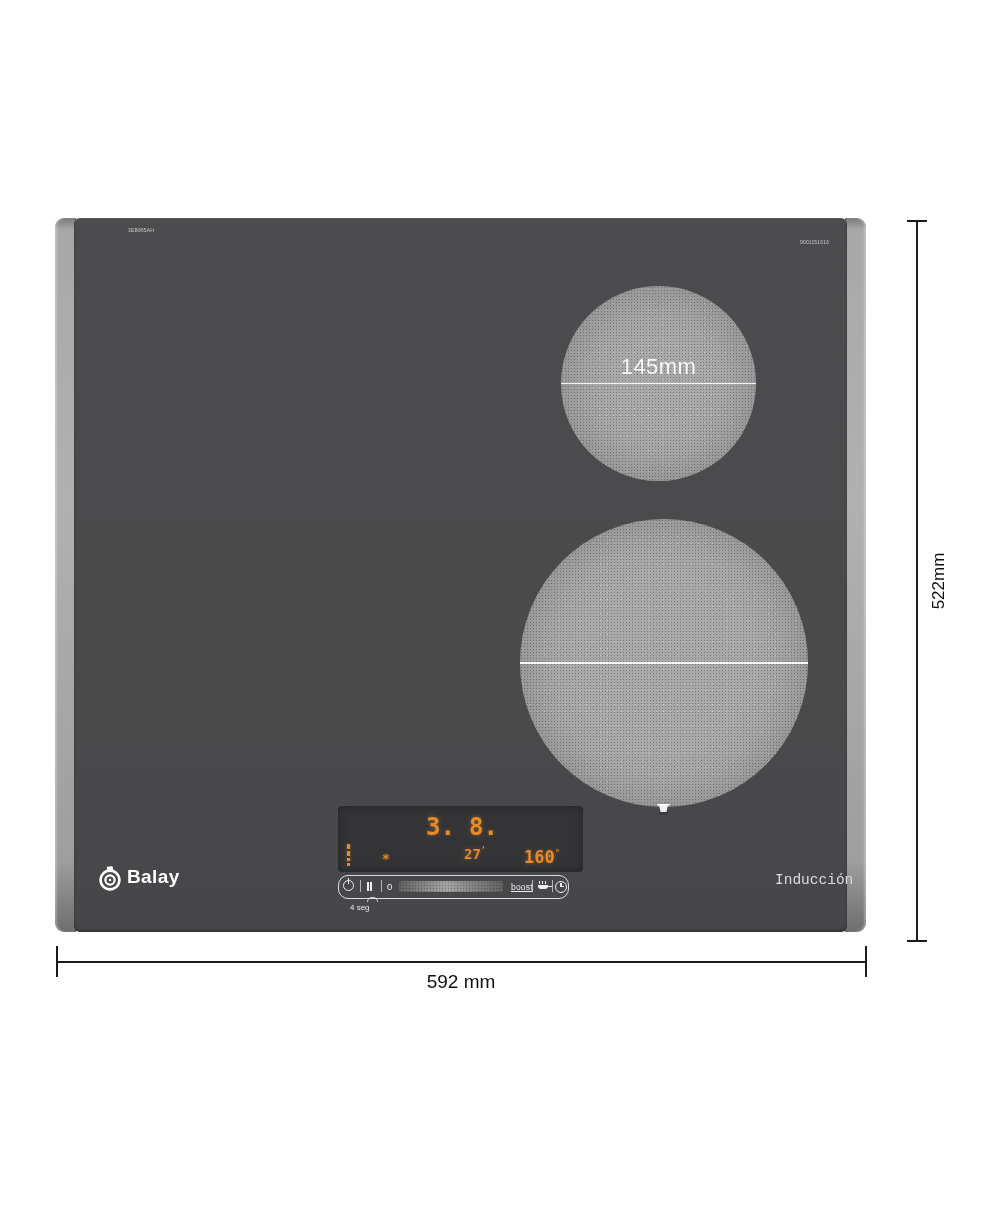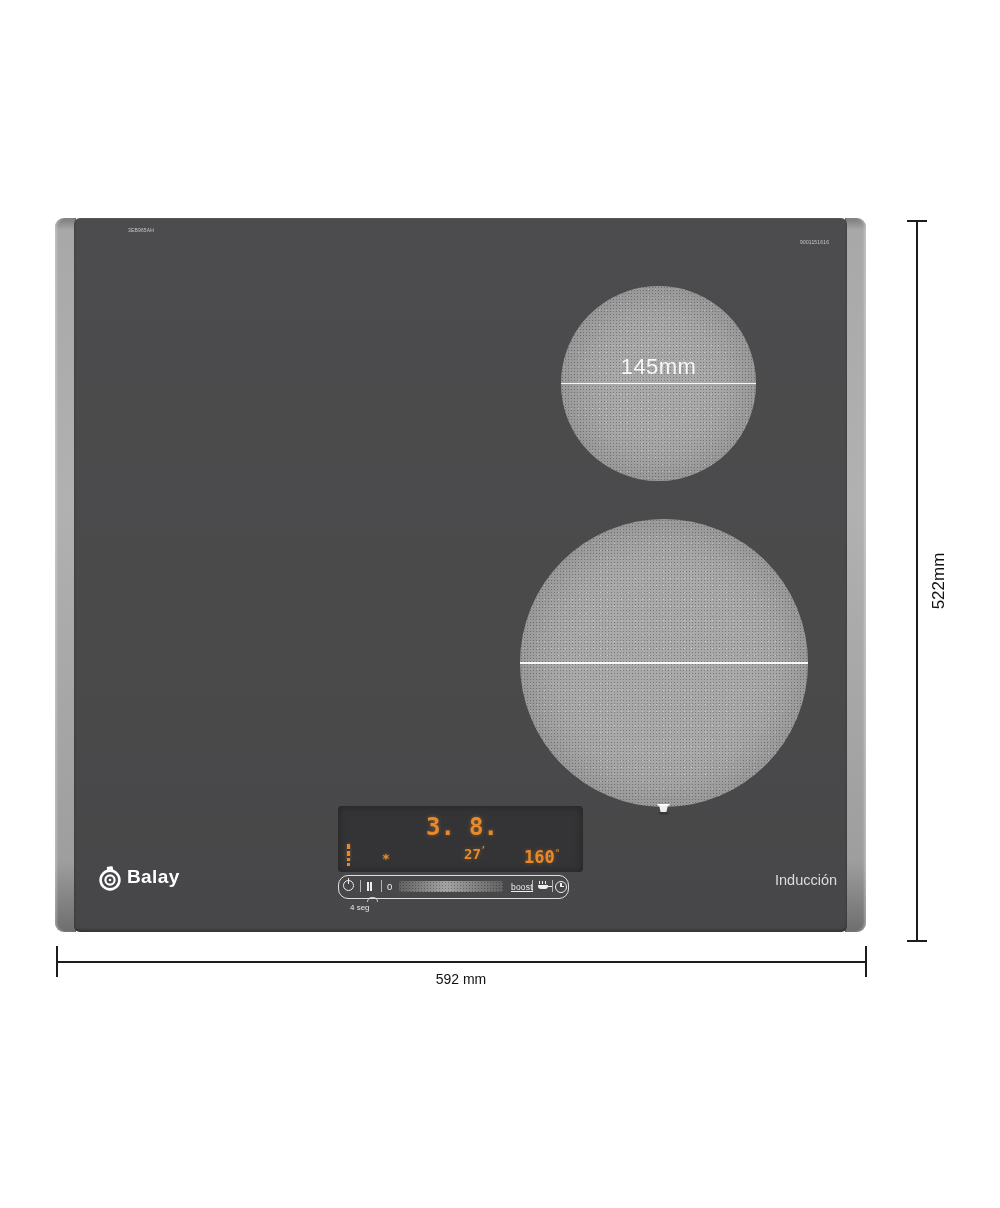--- a/index.html
+++ b/index.html
@@ -77,30 +77,30 @@
   .icon-clock{left:216px;top:4.5px;width:12px;height:12px;border:1.3px solid #eee;border-radius:50%;box-sizing:border-box;}
   .icon-clock::before{content:'';position:absolute;left:4.4px;top:1.6px;width:1.2px;height:4px;background:#eee;}
   .icon-clock::after{content:'';position:absolute;left:4.8px;top:4.4px;width:3.4px;height:1.2px;background:#eee;}
   .hold-hint{position:absolute;left:276px;top:685px;width:44px;text-align:left;
     font-size:8px;color:#e9e9e9;}
   .hold-arc{position:absolute;left:293px;top:679px;width:11px;height:5px;box-sizing:border-box;
     border:1px solid rgba(233,233,233,.85);border-bottom:none;border-radius:8px 8px 0 0;}
   
   .logo{position:absolute;left:24px;top:648px;display:flex;align-items:flex-start;gap:5px;}
   .brand-text{font-size:19px;font-weight:bold;color:#fff;letter-spacing:.4px;}
-  .induction{position:absolute;left:701px;top:654px;font-size:14.5px;color:#dcdcdc;}
+  .induction{position:absolute;left:701px;top:654px;font-size:14.5px;color:#dcdcdc;font-family:Liberation Mono, monospace;}
   
   .dim{position:absolute;background:#1c1c1c;}
   .dim-bottom-line{left:57px;top:961px;width:809px;height:1.5px;}
   .dim-bottom-tick-l{left:56px;top:946px;width:1.5px;height:31px;}
   .dim-bottom-tick-r{left:865px;top:946px;width:1.5px;height:31px;}
   .dim-right-line{left:916px;top:220px;width:1.5px;height:721px;}
   .dim-right-tick-t{left:907px;top:220px;width:20px;height:1.5px;}
   .dim-right-tick-b{left:907px;top:940px;width:20px;height:1.5px;}
-  .dim-label{position:absolute;color:#111;font-size:14px;background:none;}
+  .dim-label{position:absolute;color:#111;font-size:19px;background:none;}
   .dim-width-label{left:361px;top:971px;width:200px;text-align:center;}
   .dim-height-label{left:908px;top:570px;width:62px;height:22px;display:flex;
     align-items:center;justify-content:center;transform:rotate(-90deg);font-size:17px;}
 </style>
 </head>
 <body>
 
 <div class="stage">
 
   <div class="hob">

